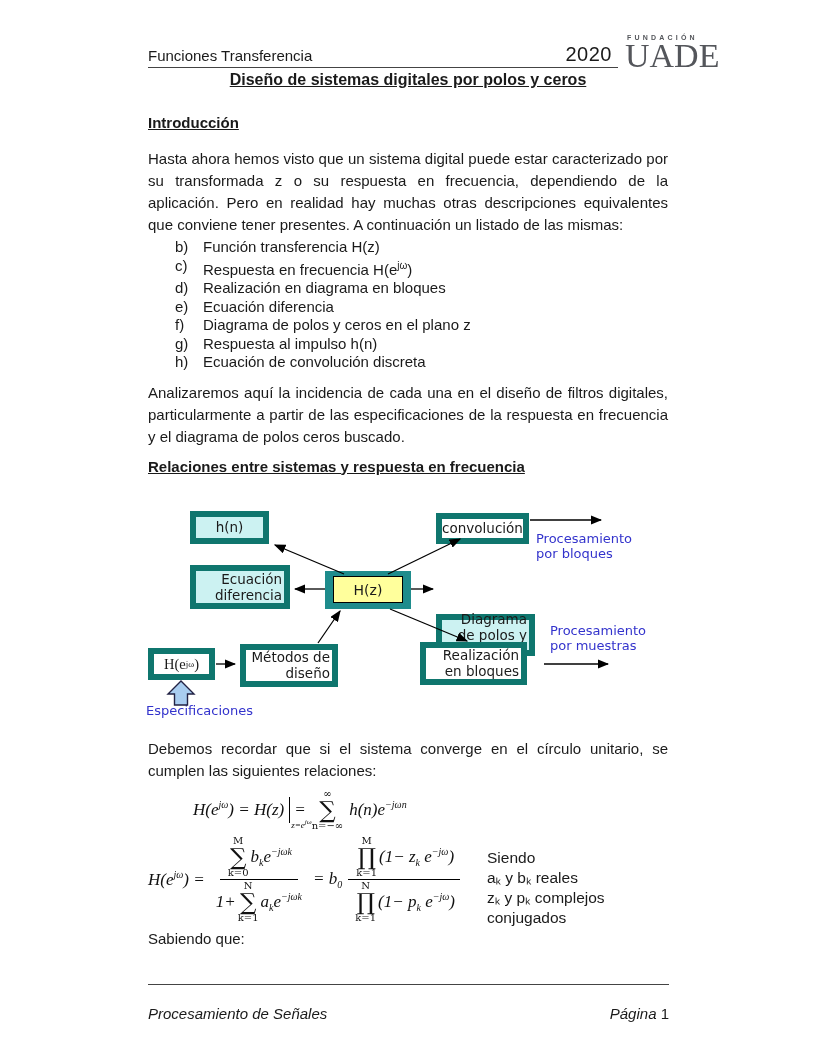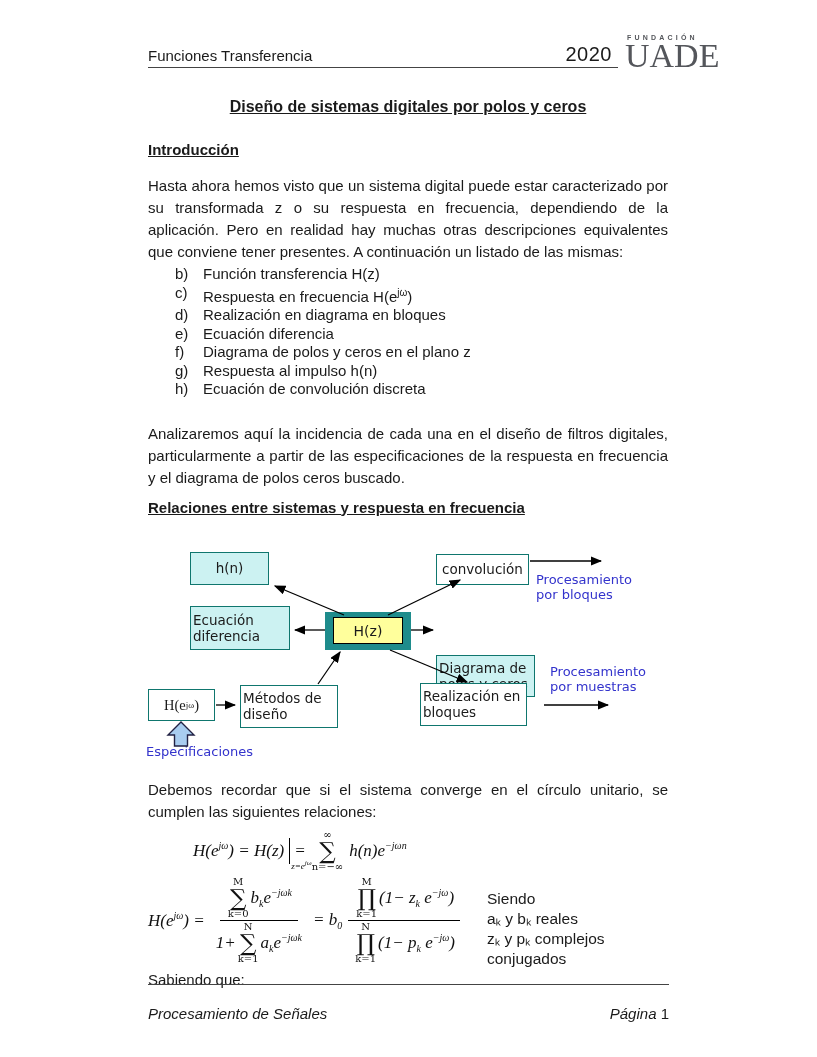--- a/index.html
+++ b/index.html
@@ -8,36 +8,36 @@
   .content{position:absolute;left:148px;top:40px;width:520px;}
 
   
   .header{position:relative;width:470px;border-bottom:1.5px solid #444;height:27px;}
   .header-left{position:absolute;left:0;bottom:3px;font-size:15px;}
   .header-year{position:absolute;right:6px;bottom:1px;font-size:20px;letter-spacing:.5px;}
   .logo{position:absolute;left:625px;top:34px;width:95px;text-align:left;color:var(--logo-gray,#54565b);}
   .logo-top{font-size:7px;letter-spacing:3.2px;font-weight:bold;margin-left:2px;}
   .logo-main{font-family:"Liberation Serif",serif;font-size:34px;font-weight:normal;line-height:30px;letter-spacing:0px;}
 
-  .title{margin-top:30px;text-align:center;font-weight:bold;font-size:16px;text-decoration:underline;}
+  .title{margin-top:3px;text-align:center;font-weight:bold;font-size:16px;text-decoration:underline;}
   .heading{margin-top:25px;font-weight:bold;font-size:15px;text-decoration:underline;}
   .para{margin-top:17px;font-size:15px;line-height:22px;text-align:justify;}
 
   
   .list{margin-top:2px;font-size:15px;line-height:18.5px;}
   .li-row{display:flex;padding-left:27px;}
   .li-label{width:28px;flex:0 0 28px;}
   sup{font-size:10px;}
   sub{font-size:10px;}
 
   
   .diagram{position:relative;margin-top:22px;width:560px;height:235px;
            font-family:"DejaVu Sans",sans-serif;font-size:13.5px;}
-  .dbox{position:absolute;border:1px solid #0f766e;display:flex;align-items:center;justify-content:center;
-        text-align:left;line-height:16px;background:#fff;padding:1px 2px;box-sizing:border-box;}
+  .dbox{position:absolute;border:6px solid #0f766e;display:flex;align-items:center;justify-content:center;
+        text-align:right;line-height:16px;background:#fff;padding:1px 2px;box-sizing:border-box;}
   .cyan{background:var(--cyan-fill,#ccf2f2);}
   .hz-outer{position:absolute;background:var(--teal-border,#1e8c8c);display:flex;align-items:center;justify-content:center;box-sizing:border-box;}
   .hz-inner{background:var(--yellow-fill,#ffff9c);border:1px solid #000;width:68px;height:25px;
             display:flex;align-items:center;justify-content:center;font-size:14px;}
   .serifbox{font-family:"Liberation Serif",serif;font-size:14.5px;}
   .serifbox sup{font-size:9px;}
   .dlabel{position:absolute;color:var(--blue-label,#3333cc);font-size:13px;line-height:15px;}
   .arrows{position:absolute;left:0;top:0;pointer-events:none;}
 
   
@@ -109,21 +109,21 @@
       <div class="li-row">
         <span class="li-label">g)</span>
         <span class="li-body"><span>Respuesta al impulso h(n)</span></span>
       </div>
       <div class="li-row">
         <span class="li-label">h)</span>
         <span class="li-body"><span>Ecuación de convolución discreta</span></span>
       </div>
     </div>
 
-    <div class="para" style="margin-top:24px">Analizaremos aquí la incidencia de cada una en el diseño de filtros digitales, particularmente a partir de las especificaciones de la respuesta en frecuencia y el diagrama de polos ceros buscado.</div>
+    <div class="para" style="margin-top:10px">Analizaremos aquí la incidencia de cada una en el diseño de filtros digitales, particularmente a partir de las especificaciones de la respuesta en frecuencia y el diagrama de polos ceros buscado.</div>
 
     <div class="heading" style="margin-top:10px">Relaciones entre sistemas y respuesta en frecuencia</div>
 
     <div class="diagram">
       <div class="dbox cyan" style="left:42px;top:14px;width:79px;height:33px;">h(n)</div>
       <div class="dbox" style="left:288px;top:16px;width:93px;height:31px;">convolución</div>
       <div class="dbox cyan" style="left:42px;top:68px;width:100px;height:44px;">Ecuación diferencia</div>
       <div class="hz-outer" style="left:177px;top:74px;width:86px;height:38px;">
         <div class="hz-inner">H(z)</div>
       </div>

